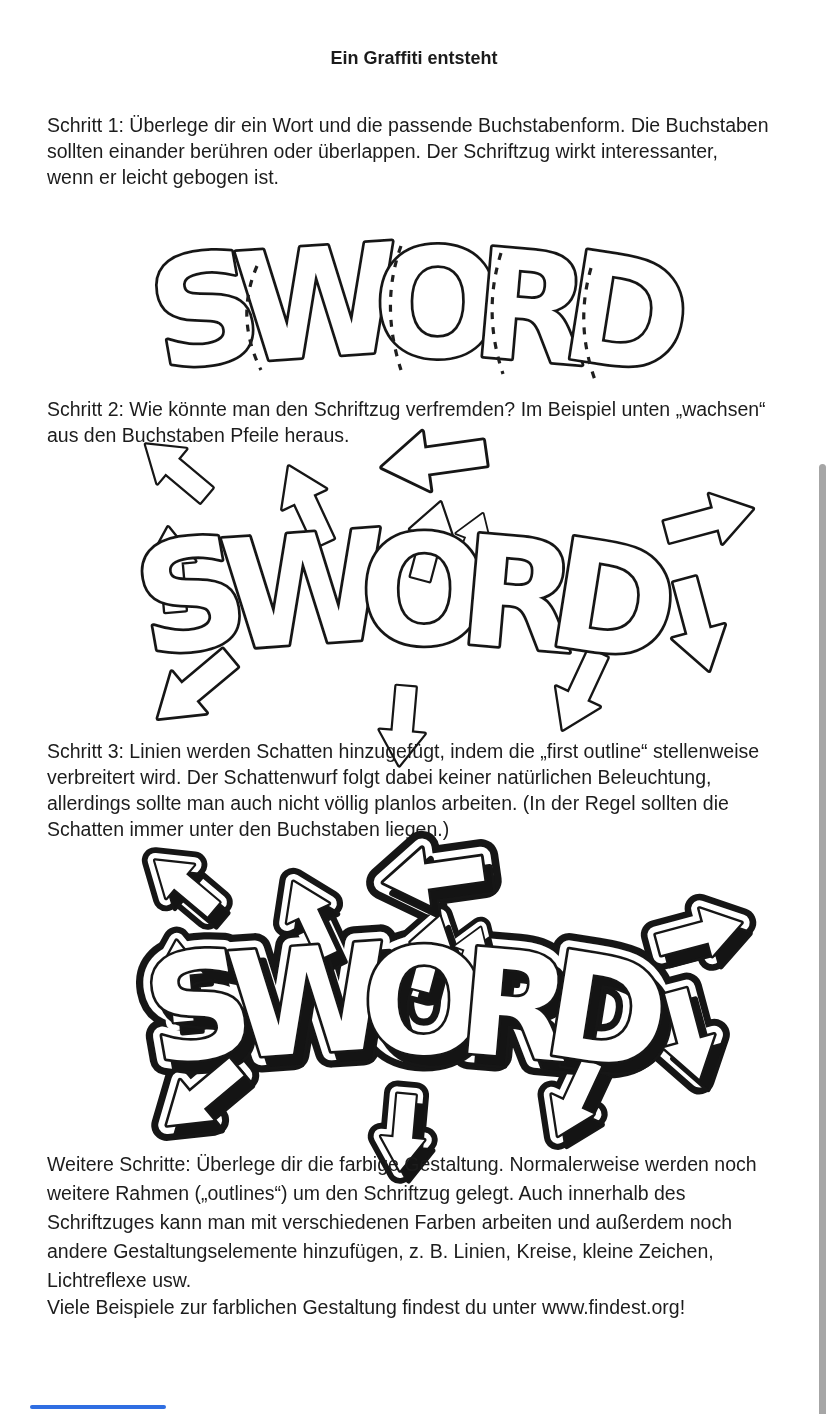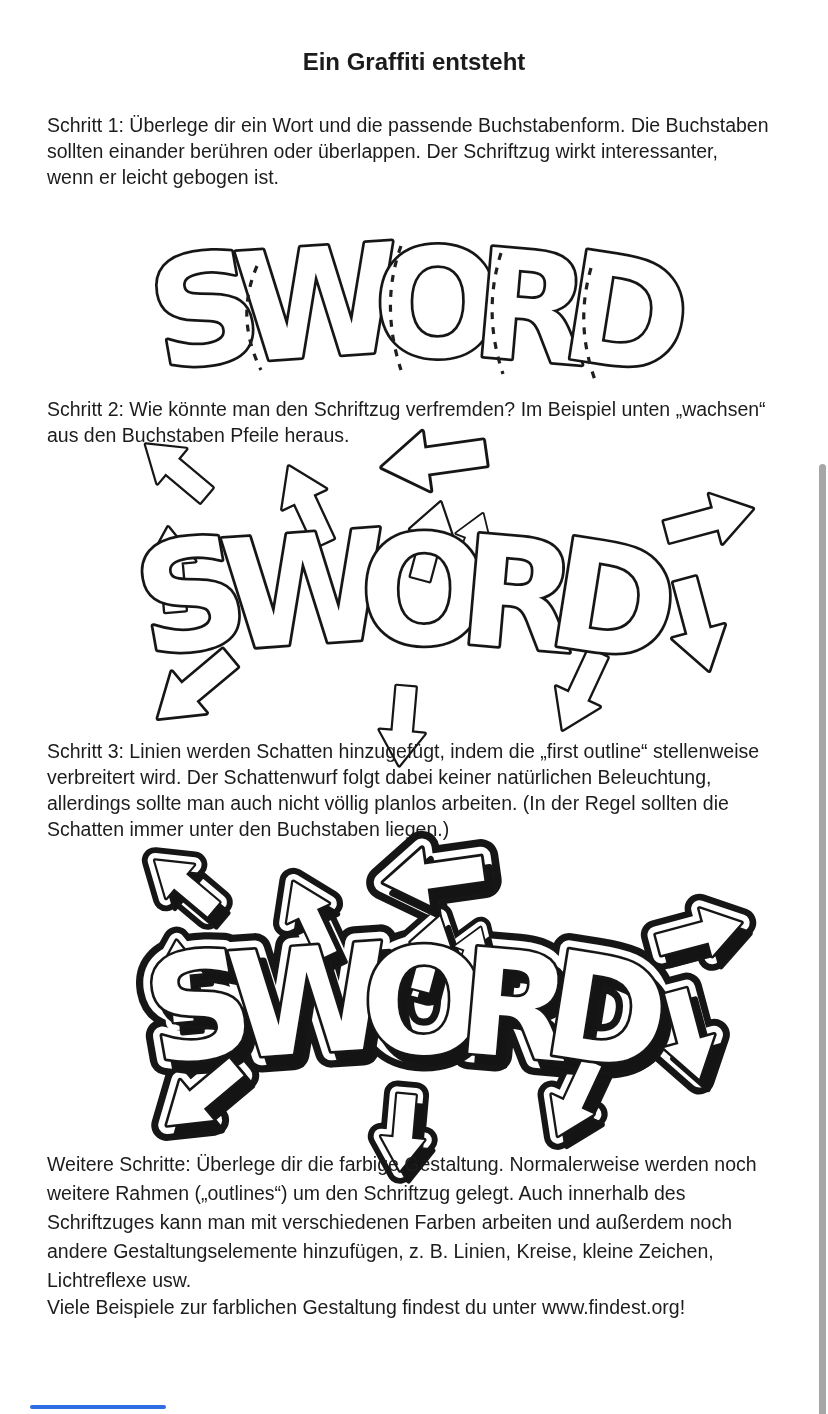--- a/index.html
+++ b/index.html
@@ -2,21 +2,21 @@
 <html><head>
 <meta charset="utf-8">
 <style>
   html,body{margin:0;padding:0;background:#fff;}
   .page{
     position:relative;width:828px;height:1414px;background:#ffffff;
     font-family:"Liberation Sans",sans-serif;color:#1b1b1b;overflow:hidden;
   }
   .title{
     position:absolute;top:48px;left:0;right:0;text-align:center;
-    font-size:24px;font-weight:bold;letter-spacing:0;
+    font-size:18px;font-weight:bold;letter-spacing:0;
   }
   .para{
     position:absolute;left:47px;width:772px;font-size:19.5px;line-height:26px;
     white-space:pre-line;color:#1c1c1c;
   }
   .para.tight{line-height:29px;}
   .fig{position:absolute;}
   .fig svg{overflow:visible;display:block;}
   svg text{
     font-family:"DejaVu Sans",sans-serif;font-weight:bold;font-size:150px;

